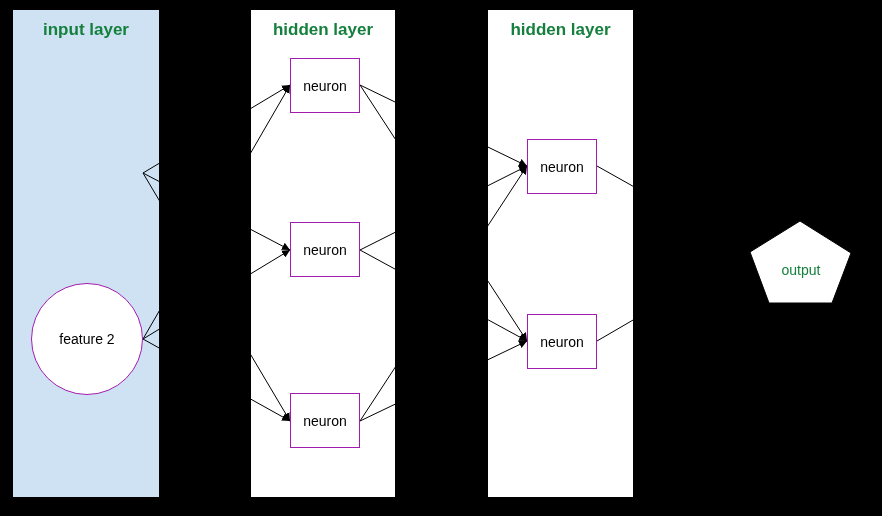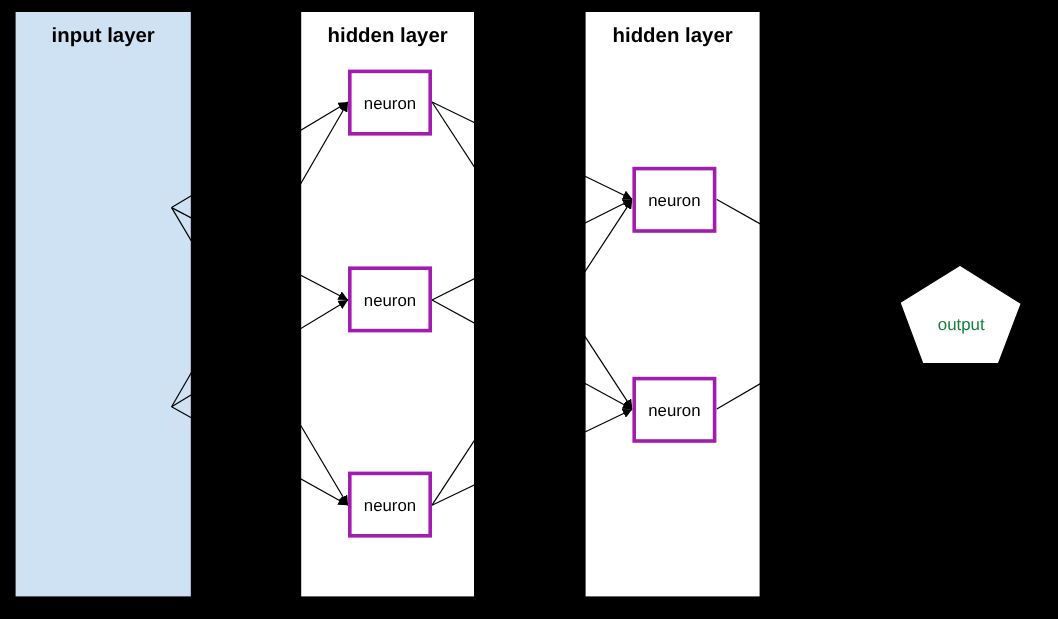--- a/index.html
+++ b/index.html
@@ -12,41 +12,41 @@
     overflow: hidden;
   }
   .panel { position: absolute; top: 10px; height: 487px; }
   .panel-title {
     position: absolute;
     top: 10px;
     left: 0; right: 0;
     text-align: center;
     font-weight: bold;
     font-size: 17px;
-    color: #000000;
+    color: #15803d;
   }
   #panel-input   { left: 13px;  width: 146px; }
   #panel-hidden1 { left: 251px; width: 144px; background: #ffffff; }
   #panel-hidden2 { left: 488px; width: 145px; background: #ffffff; }
   #panel-output  { left: 725px; width: 144px; background: #ffffff; }
 
   #edges-svg {
     position: absolute;
     left: 0; top: 0;
     width: 882px; height: 516px;
     pointer-events: none;
   }
 
   .node {
     position: absolute;
     display: flex;
     align-items: center;
     justify-content: center;
     background: #ffffff;
-    border: 3px solid #a21caf;
+    border: 1px solid #a21caf;
     box-sizing: border-box;
     font-size: 14px;
     color: #000;
   }
   .node.circle { border-radius: 50%; }
 
   #node-feature1 { left: 31px;  top: 117px; width: 112px; height: 112px; }
   #node-feature2 { left: 31px;  top: 283px; width: 112px; height: 112px; }
   #node-h1n1 { left: 290px; top: 58px;  width: 70px; height: 55px; }
   #node-h1n2 { left: 290px; top: 222px; width: 70px; height: 55px; }
@@ -99,20 +99,23 @@
         <line x1="360" y1="250" x2="527" y2="166" stroke="#000000" stroke-width="1" marker-end="url(#arrowhead)"></line>
         <line x1="360" y1="250" x2="527" y2="341" stroke="#000000" stroke-width="1" marker-end="url(#arrowhead)"></line>
         <line x1="360" y1="421" x2="527" y2="166" stroke="#000000" stroke-width="1" marker-end="url(#arrowhead)"></line>
         <line x1="360" y1="421" x2="527" y2="341" stroke="#000000" stroke-width="1" marker-end="url(#arrowhead)"></line>
         <line x1="597" y1="166" x2="750" y2="252" stroke="#000000" stroke-width="1" marker-end="url(#arrowhead)"></line>
         <line x1="597" y1="341" x2="750" y2="252" stroke="#000000" stroke-width="1" marker-end="url(#arrowhead)"></line>
       </g>
     <polygon points="750,252 800,221 851,253 832,303 769,303" fill="#ffffff" stroke="#000000" stroke-width="1"></polygon>
   </svg>
 
+  <div class="node circle" id="node-feature2">
+    <span>feature 2</span>
+  </div>
 
   <div class="node" id="node-h1n1">
     <span>neuron</span>
   </div>
   <div class="node" id="node-h1n2">
     <span>neuron</span>
   </div>
   <div class="node" id="node-h1n3">
     <span>neuron</span>
   </div>

